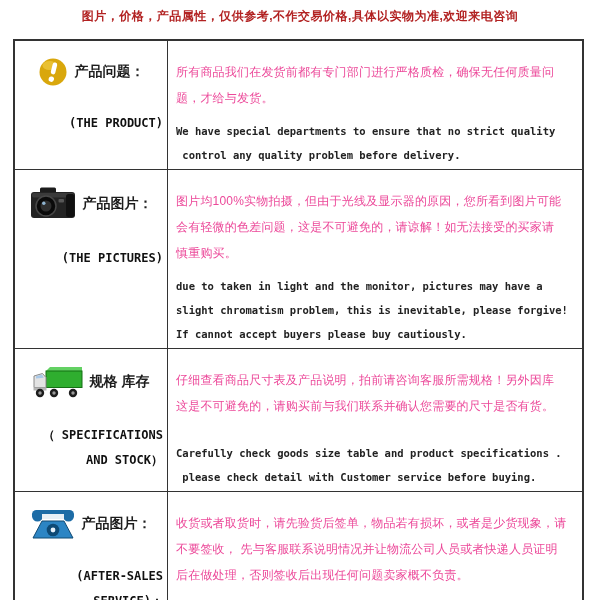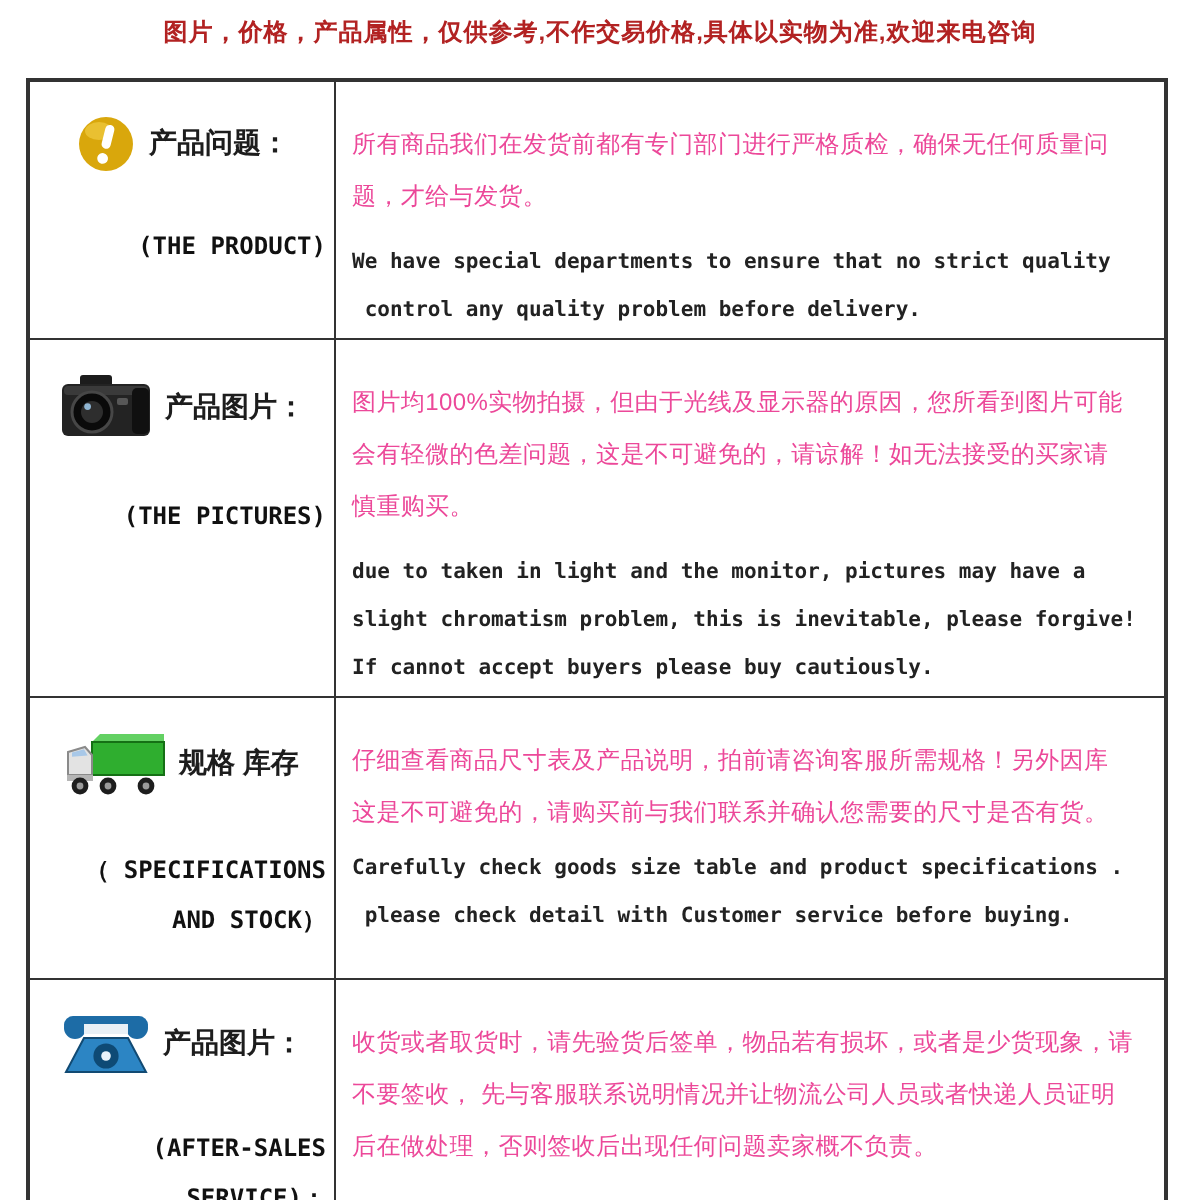--- a/index.html
+++ b/index.html
@@ -39,21 +39,21 @@
   .body-cn{
     font-size:12px;line-height:26px;color:#ec4899;
     white-space:pre-wrap;letter-spacing:.2px;margin-top:12px;
   }
   .body-en{
     margin-top:8px;
     font-family:"DejaVu Sans Mono","Liberation Mono",monospace;
     font-size:10.5px;font-weight:bold;line-height:24px;color:#222;
     white-space:pre-wrap;
   }
-  tr.gap-row .body-en{margin-top:3px;}
+  tr.gap-row .body-en{margin-top:22px;}
 </style>
 </head>
 <body>
 
 <div class="page">
 
   <div class="page-header">图片，价格，产品属性，仅供参考,不作交易价格,具体以实物为准,欢迎来电咨询</div>
 
   <table class="info">
 

